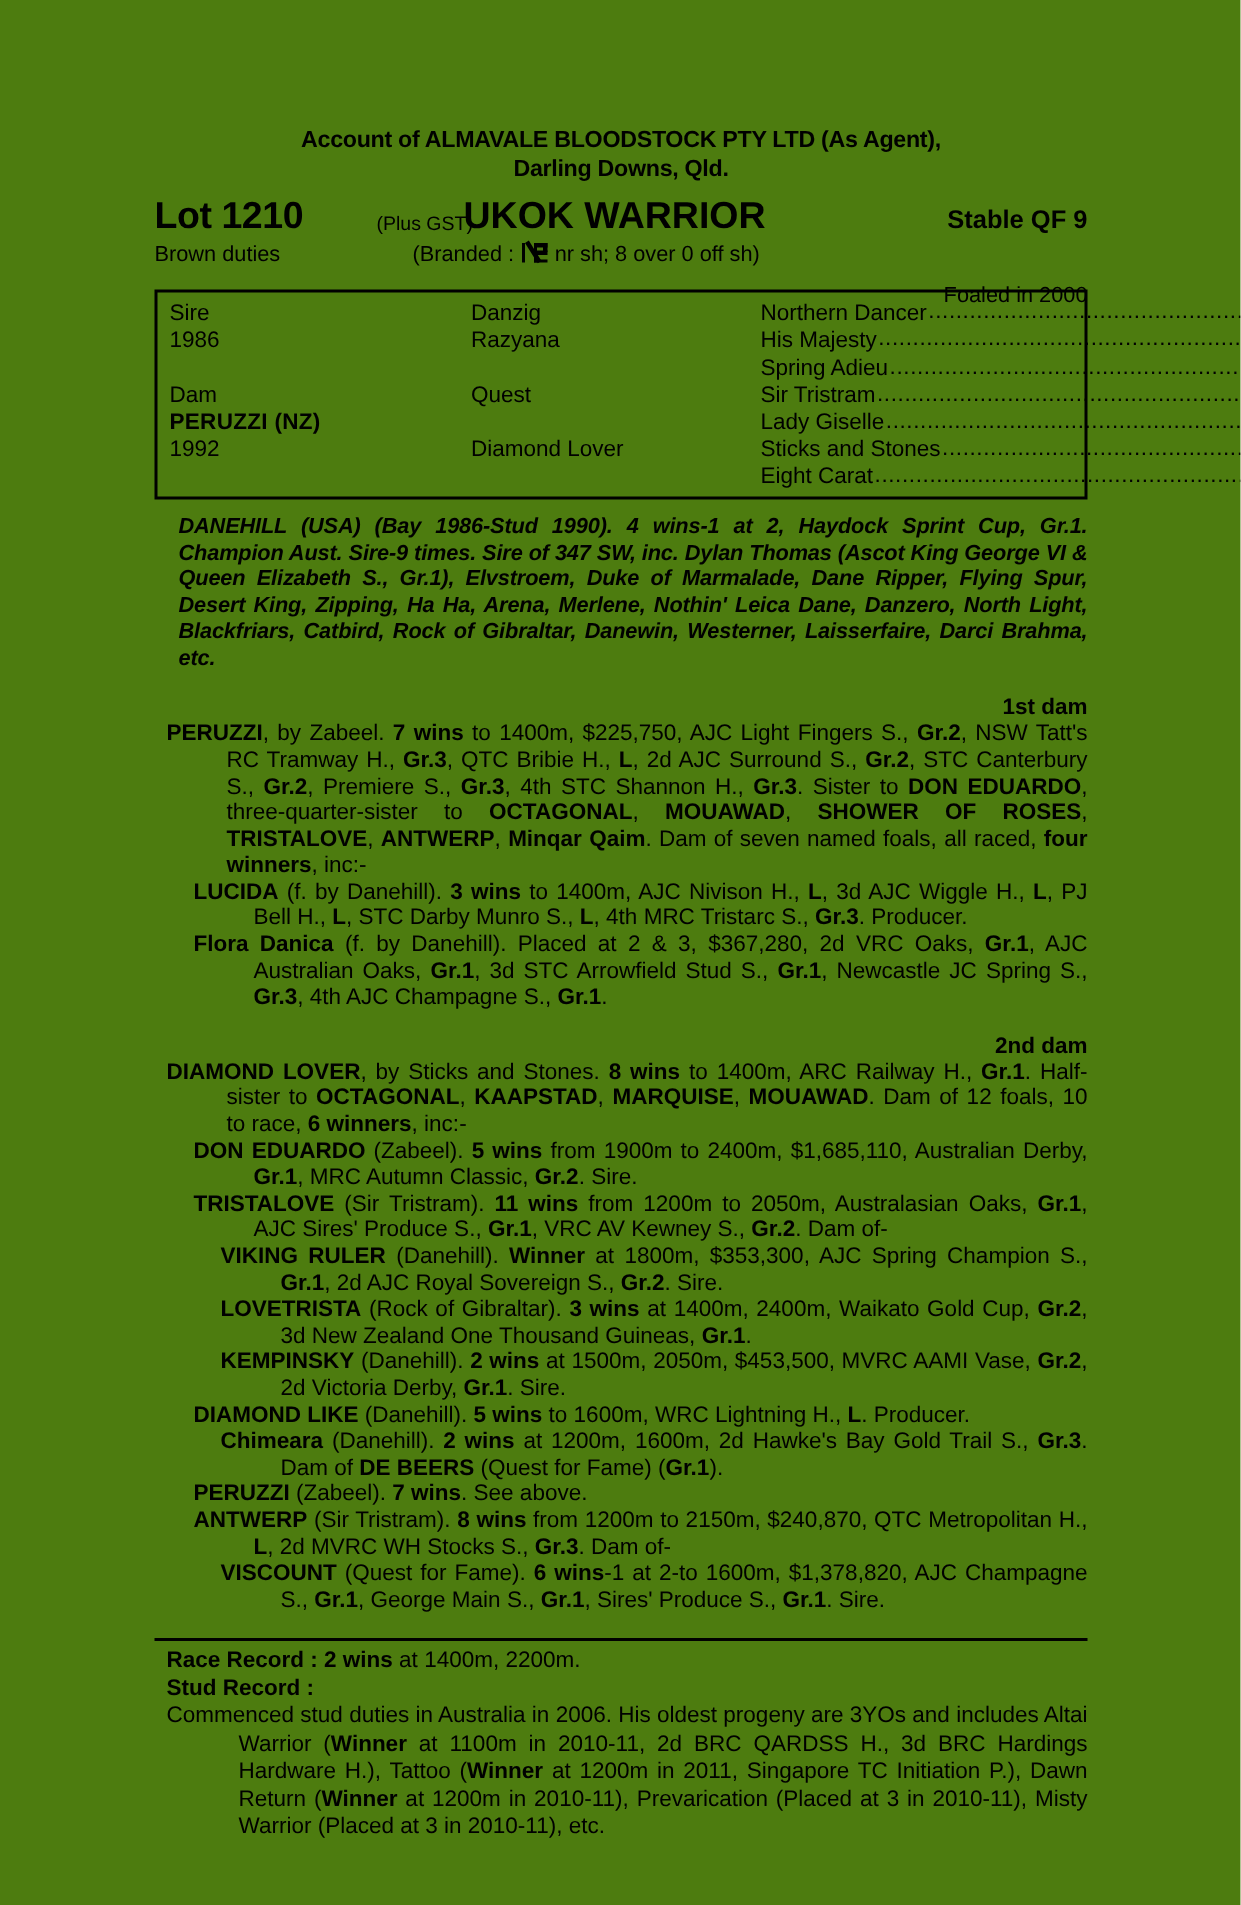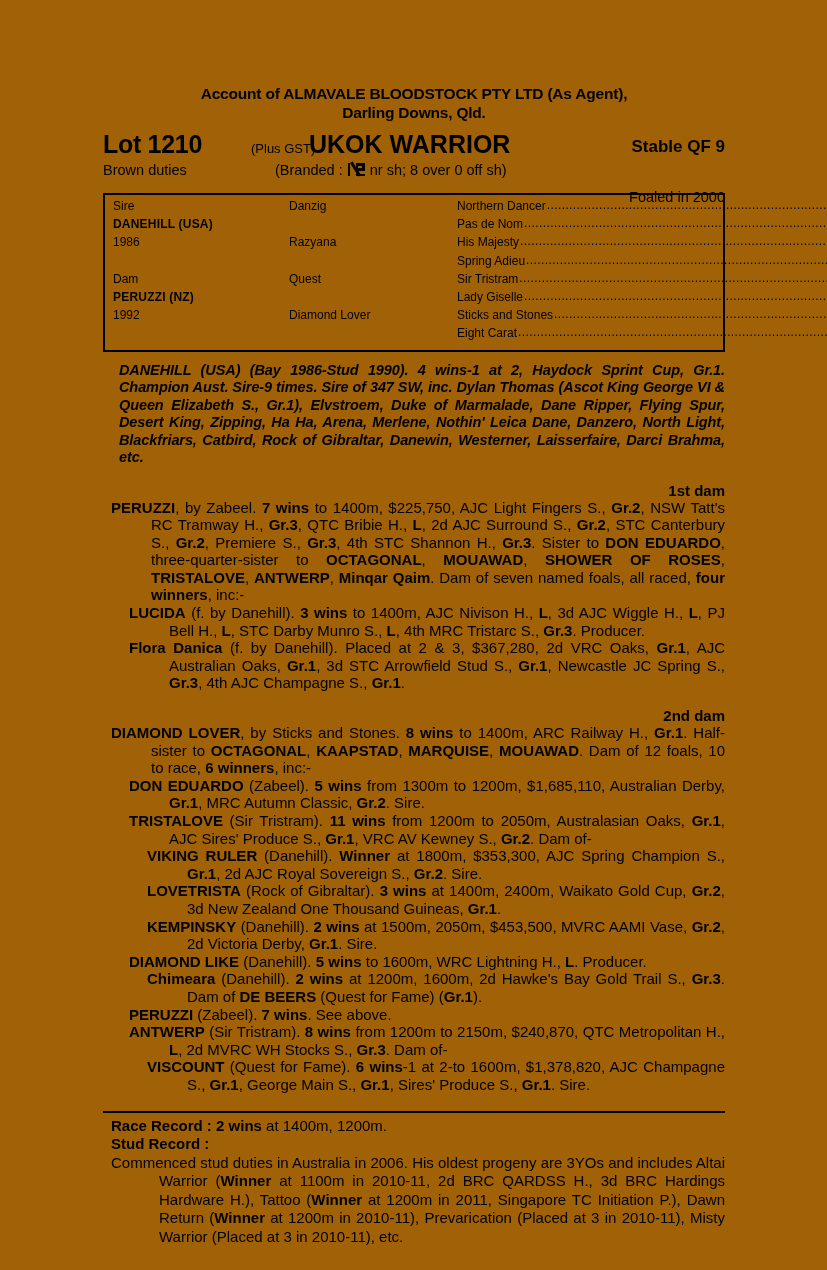--- a/index.html
+++ b/index.html
@@ -8,21 +8,21 @@
     background: #ffffff;
   }
   body {
     font-family: "Liberation Sans", sans-serif;
     color: #000000;
   }
   .page {
     position: relative;
     width: 827px;
     height: 1270px;
-    background: #a16207;
+    background: #4d7c0f;
     box-sizing: border-box;
     overflow: hidden;
   }
   .sheet {
     position: absolute;
     left: 103px;
     top: 0;
     width: 622px;
   }
 
@@ -108,22 +108,23 @@
   
   .ped {
     margin-top: 9px;
     border: 2.5px solid #000;
     box-sizing: border-box;
     padding: 4px 6px 5px 8px;
   }
   .ped-row {
     display: flex;
     height: 18.2px;
-    font-size: 12px;
-    align-items: flex-start;
+    font-size: 15px;
+    align-items: flex-end;
+    gap: 25px;
   }
   .ped-c1 { width: 176px; flex: none; white-space: nowrap; }
   .ped-c2 { width: 168px; flex: none; white-space: nowrap; }
   .ped-c3 { flex: 1; display: flex; align-items: baseline; white-space: nowrap; }
   .bold-nm { font-weight: bold; letter-spacing: 0.2px; }
   .dots {
     flex: 1;
     overflow: hidden;
     white-space: nowrap;
     margin: 0 1px;
@@ -222,28 +223,20 @@
     <div class="ped" id="ped-table">
         <div class="ped-row">
           <div class="ped-c1">Sire</div>
           <div class="ped-c2">Danzig</div>
           <div class="ped-c3">
             <span>Northern Dancer</span>
             <span class="dots"></span>
           </div>
         </div>
         <div class="ped-row">
-          <div class="ped-c1 bold-nm">DANEHILL (USA)</div>
-          <div class="ped-c2"></div>
-          <div class="ped-c3">
-            <span>Pas de Nom</span>
-            <span class="dots"></span>
-          </div>
-        </div>
-        <div class="ped-row">
           <div class="ped-c1">1986</div>
           <div class="ped-c2">Razyana</div>
           <div class="ped-c3">
             <span>His Majesty</span>
             <span class="dots"></span>
           </div>
         </div>
         <div class="ped-row">
           <div class="ped-c1"></div>
           <div class="ped-c2"></div>
@@ -291,34 +284,34 @@
     <div class="dam-head">1st dam</div>
     <div id="first-dam-entries">
         <div class="entry hang1"><span class="b">PERUZZI</span><span>, by Zabeel. </span><span class="b">7 wins</span><span> to 1400m, $225,750, AJC Light Fingers S., </span><span class="b">Gr.2</span><span>, NSW Tatt's RC Tramway H., </span><span class="b">Gr.3</span><span>, QTC Bribie H., </span><span class="b">L</span><span>, 2d AJC Surround S., </span><span class="b">Gr.2</span><span>, STC Canterbury S., </span><span class="b">Gr.2</span><span>, Premiere S., </span><span class="b">Gr.3</span><span>, 4th STC Shannon H., </span><span class="b">Gr.3</span><span>. Sister to </span><span class="b">DON EDUARDO</span><span>, three-quarter-sister to </span><span class="b">OCTAGONAL</span><span>, </span><span class="b">MOUAWAD</span><span>, </span><span class="b">SHOWER OF ROSES</span><span>, </span><span class="b">TRISTALOVE</span><span>, </span><span class="b">ANTWERP</span><span>, </span><span class="b">Minqar Qaim</span><span>. Dam of seven named foals, all raced, </span><span class="b">four winners</span><span>, inc:-</span></div>
         <div class="entry hang2"><span class="b">LUCIDA</span><span> (f. by Danehill). </span><span class="b">3 wins</span><span> to 1400m, AJC Nivison H., </span><span class="b">L</span><span>, 3d AJC Wiggle H., </span><span class="b">L</span><span>, PJ Bell H., </span><span class="b">L</span><span>, STC Darby Munro S., </span><span class="b">L</span><span>, 4th MRC Tristarc S., </span><span class="b">Gr.3</span><span>. Producer.</span></div>
         <div class="entry hang2"><span class="b">Flora Danica</span><span> (f. by Danehill). Placed at 2 &amp; 3, $367,280, 2d VRC Oaks, </span><span class="b">Gr.1</span><span>, AJC Australian Oaks, </span><span class="b">Gr.1</span><span>, 3d STC Arrowfield Stud S., </span><span class="b">Gr.1</span><span>, Newcastle JC Spring S., </span><span class="b">Gr.3</span><span>, 4th AJC Champagne S., </span><span class="b">Gr.1</span><span>.</span></div>
       </div>
 
     <div class="dam-head">2nd dam</div>
     <div id="second-dam-entries">
         <div class="entry hang1"><span class="b">DIAMOND LOVER</span><span>, by Sticks and Stones. </span><span class="b">8 wins</span><span> to 1400m, ARC Railway H., </span><span class="b">Gr.1</span><span>. Half-sister to </span><span class="b">OCTAGONAL</span><span>, </span><span class="b">KAAPSTAD</span><span>, </span><span class="b">MARQUISE</span><span>, </span><span class="b">MOUAWAD</span><span>. Dam of 12 foals, 10 to race, </span><span class="b">6 winners</span><span>, inc:-</span></div>
-        <div class="entry hang2"><span class="b">DON EDUARDO</span><span> (Zabeel). </span><span class="b">5 wins</span><span> from 1300m to 1200m, $1,685,110, Australian Derby, </span><span class="b">Gr.1</span><span>, MRC Autumn Classic, </span><span class="b">Gr.2</span><span>. Sire.</span></div>
+        <div class="entry hang2"><span class="b">DON EDUARDO</span><span> (Zabeel). </span><span class="b">5 wins</span><span> from 1900m to 2400m, $1,685,110, Australian Derby, </span><span class="b">Gr.1</span><span>, MRC Autumn Classic, </span><span class="b">Gr.2</span><span>. Sire.</span></div>
         <div class="entry hang2"><span class="b">TRISTALOVE</span><span> (Sir Tristram). </span><span class="b">11 wins</span><span> from 1200m to 2050m, Australasian Oaks, </span><span class="b">Gr.1</span><span>, AJC Sires' Produce S., </span><span class="b">Gr.1</span><span>, VRC AV Kewney S., </span><span class="b">Gr.2</span><span>. Dam of-</span></div>
         <div class="entry hang3"><span class="b">VIKING RULER</span><span> (Danehill). </span><span class="b">Winner</span><span> at 1800m, $353,300, AJC Spring Champion S., </span><span class="b">Gr.1</span><span>, 2d AJC Royal Sovereign S., </span><span class="b">Gr.2</span><span>. Sire.</span></div>
         <div class="entry hang3"><span class="b">LOVETRISTA</span><span> (Rock of Gibraltar). </span><span class="b">3 wins</span><span> at 1400m, 2400m, Waikato Gold Cup, </span><span class="b">Gr.2</span><span>, 3d New Zealand One Thousand Guineas, </span><span class="b">Gr.1</span><span>.</span></div>
         <div class="entry hang3"><span class="b">KEMPINSKY</span><span> (Danehill). </span><span class="b">2 wins</span><span> at 1500m, 2050m, $453,500, MVRC AAMI Vase, </span><span class="b">Gr.2</span><span>, 2d Victoria Derby, </span><span class="b">Gr.1</span><span>. Sire.</span></div>
         <div class="entry hang2"><span class="b">DIAMOND LIKE</span><span> (Danehill). </span><span class="b">5 wins</span><span> to 1600m, WRC Lightning H., </span><span class="b">L</span><span>. Producer.</span></div>
         <div class="entry hang3"><span class="b">Chimeara</span><span> (Danehill). </span><span class="b">2 wins</span><span> at 1200m, 1600m, 2d Hawke's Bay Gold Trail S., </span><span class="b">Gr.3</span><span>. Dam of </span><span class="b">DE BEERS</span><span> (Quest for Fame) (</span><span class="b">Gr.1</span><span>).</span></div>
         <div class="entry hang2"><span class="b">PERUZZI</span><span> (Zabeel). </span><span class="b">7 wins</span><span>. See above.</span></div>
         <div class="entry hang2"><span class="b">ANTWERP</span><span> (Sir Tristram). </span><span class="b">8 wins</span><span> from 1200m to 2150m, $240,870, QTC Metropolitan H., </span><span class="b">L</span><span>, 2d MVRC WH Stocks S., </span><span class="b">Gr.3</span><span>. Dam of-</span></div>
         <div class="entry hang3"><span class="b">VISCOUNT</span><span> (Quest for Fame). </span><span class="b">6 wins</span><span>-1 at 2-to 1600m, $1,378,820, AJC Champagne S., </span><span class="b">Gr.1</span><span>, George Main S., </span><span class="b">Gr.1</span><span>, Sires' Produce S., </span><span class="b">Gr.1</span><span>. Sire.</span></div>
       </div>
 
     <hr class="rule">
     <div class="rec-line">
       <span class="b">Race Record :</span>
-      <span class="b">2 wins</span><span> at 1400m, 1200m.</span>
+      <span class="b">2 wins</span><span> at 1400m, 2200m.</span>
     </div>
     <div class="rec-line b">Stud Record :</div>
     <div class="stud-body" id="stud-body"><span>Commenced stud duties in Australia in 2006. His oldest progeny are 3YOs and includes Altai Warrior (</span><span class="b">Winner</span><span> at 1100m in 2010-11, 2d BRC QARDSS H., 3d BRC Hardings Hardware H.), Tattoo (</span><span class="b">Winner</span><span> at 1200m in 2011, Singapore TC Initiation P.), Dawn Return (</span><span class="b">Winner</span><span> at 1200m in 2010-11), Prevarication (Placed at 3 in 2010-11), Misty Warrior (Placed at 3 in 2010-11), etc.</span></div>
 
   </div>
 </div>
 
 </body></html>

